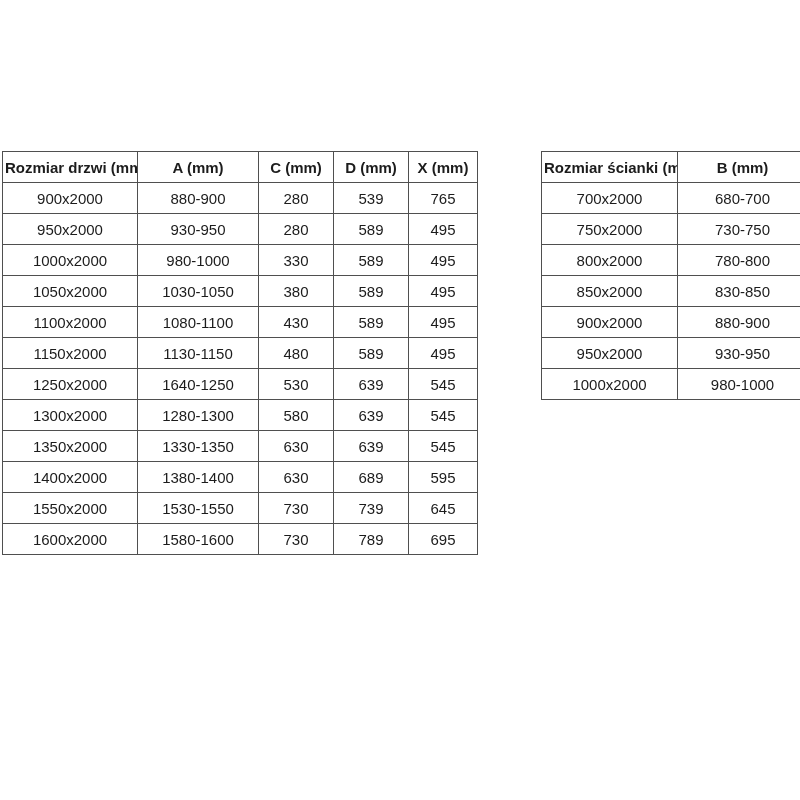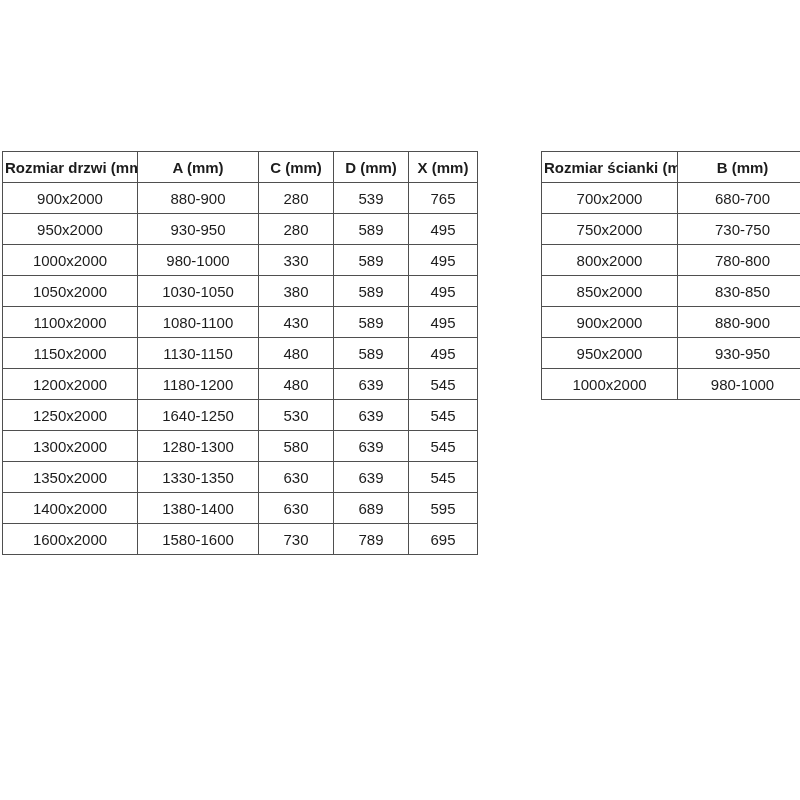--- a/index.html
+++ b/index.html
@@ -103,27 +103,20 @@
         <td>495</td>
       </tr>
       <tr>
         <td>1150x2000</td>
         <td>1130-1150</td>
         <td>480</td>
         <td>589</td>
         <td>495</td>
       </tr>
       <tr>
-        <td>1200x2000</td>
-        <td>1180-1200</td>
-        <td>480</td>
-        <td>639</td>
-        <td>545</td>
-      </tr>
-      <tr>
         <td>1250x2000</td>
         <td>1640-1250</td>
         <td>530</td>
         <td>639</td>
         <td>545</td>
       </tr>
       <tr>
         <td>1300x2000</td>
         <td>1280-1300</td>
         <td>580</td>
@@ -136,20 +129,27 @@
         <td>630</td>
         <td>639</td>
         <td>545</td>
       </tr>
       <tr>
         <td>1400x2000</td>
         <td>1380-1400</td>
         <td>630</td>
         <td>689</td>
         <td>595</td>
+      </tr>
+      <tr>
+        <td>1550x2000</td>
+        <td>1530-1550</td>
+        <td>730</td>
+        <td>739</td>
+        <td>645</td>
       </tr>
       <tr>
         <td>1600x2000</td>
         <td>1580-1600</td>
         <td>730</td>
         <td>789</td>
         <td>695</td>
       </tr>
     </tbody>
 </table>

